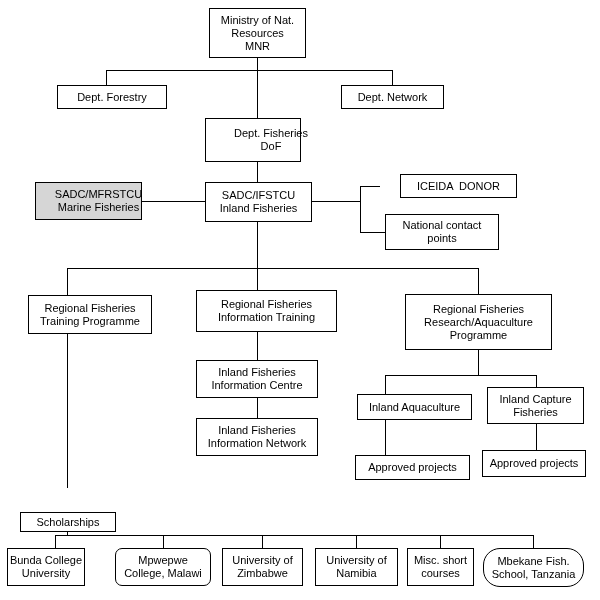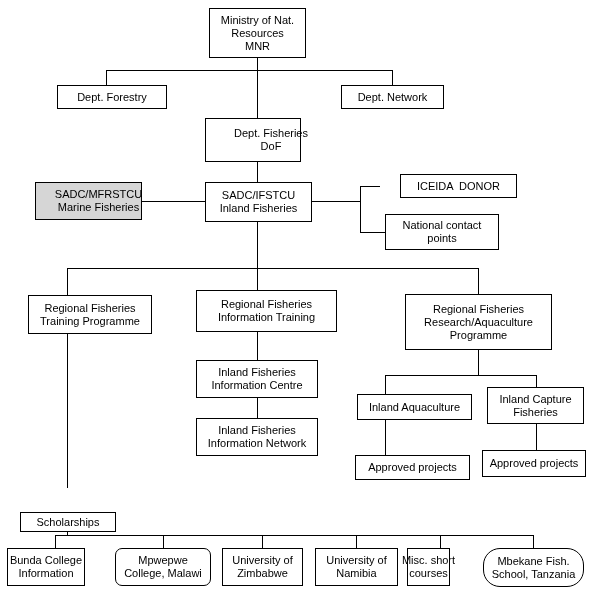--- a/index.html
+++ b/index.html
@@ -133,35 +133,35 @@
       <span>Approved projects</span>
     </div>
     <div class="node" style="left: 482px; top: 450px; width: 104px; height: 27px;">
       <span>Approved projects</span>
     </div>
     <div class="node" style="left: 20px; top: 504px; width: 96px; height: 20px; margin-top: 8px;">
       <span>Scholarships</span>
     </div>
     <div class="node" style="left: 7px; top: 548px; width: 78px; height: 38px;">
       <span>Bunda College</span>
-      <span>Information</span>
+      <span>University</span>
     </div>
     <div class="node" style="left: 115px; top: 548px; width: 96px; height: 38px; border-radius: 7px;">
       <span>Mpwepwe</span>
       <span>College, Malawi</span>
     </div>
     <div class="node" style="left: 222px; top: 548px; width: 81px; height: 38px;">
       <span>University of</span>
       <span>Zimbabwe</span>
     </div>
     <div class="node" style="left: 315px; top: 548px; width: 83px; height: 38px;">
       <span>University of</span>
       <span>Namibia</span>
     </div>
-    <div class="node" style="left: 407px; top: 548px; width: 43px; height: 38px;">
+    <div class="node" style="left: 407px; top: 548px; width: 67px; height: 38px;">
       <span>Misc. short</span>
       <span>courses</span>
     </div>
     <div class="node" style="left: 483px; top: 548px; width: 101px; height: 39px; border-radius: 17px;">
       <span>Mbekane Fish.</span>
       <span>School, Tanzania</span>
     </div>
   </div>
 
 </body></html>

